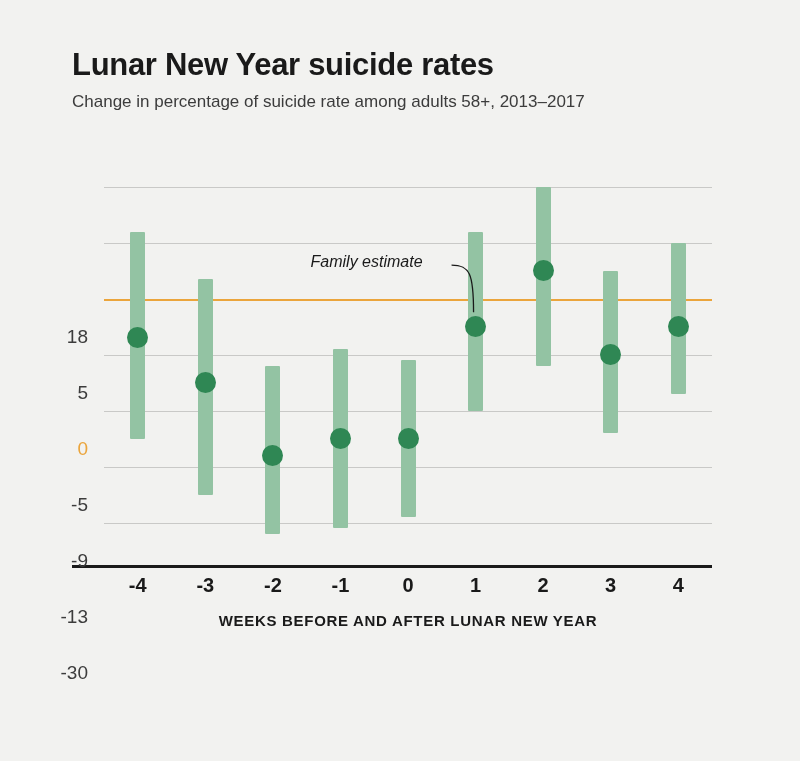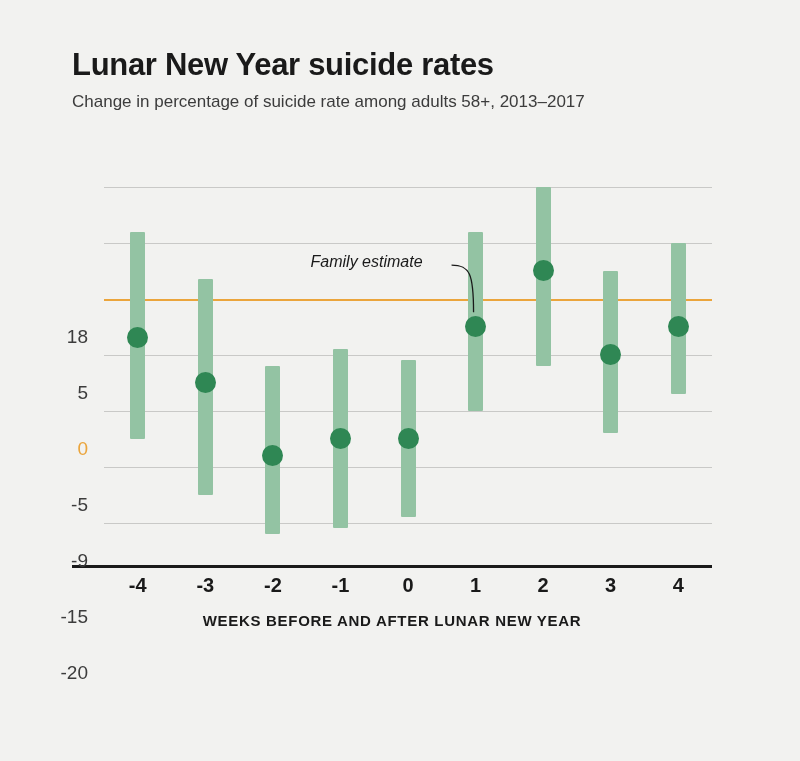--- a/index.html
+++ b/index.html
@@ -95,21 +95,21 @@
     position: absolute;
     top: 424px;
     width: 60px;
     text-align: center;
     font-size: 20px;
     font-weight: bold;
     color: #1a1a1a;
   }
   .xaxis-title {
     position: absolute;
-    left: 88px;
+    left: 104px;
     top: 462px;
     width: 608px;
     text-align: center;
     font-size: 15px;
     font-weight: bold;
     letter-spacing: 0.7px;
     color: #1a1a1a;
   }
   .ci-bar {
     position: absolute;
@@ -195,22 +195,22 @@
           <path d="M 347.55555555555554 95.1492537313433 C 365.55555555555554 95.1492537313433, 369.55555555555554 103.1492537313433, 369.55555555555554 142.1641791044776" fill="none" stroke="#1a1a1a" stroke-width="1.3"></path>
         </svg>
       </div>
     <div class="axis-x"></div>
     <div class="xaxis-title">WEEKS BEFORE AND AFTER LUNAR NEW YEAR</div>
   <div class="ytick" style="top: 186.791px;">18</div>
       <div class="ytick" style="top: 242.761px;">5</div>
       <div class="ytick zero" style="top: 298.731px;">0</div>
       <div class="ytick" style="top: 354.701px;">-5</div>
       <div class="ytick" style="top: 410.672px;">-9</div>
-      <div class="ytick" style="top: 466.642px;">-15</div>
-      <div class="ytick" style="top: 522.612px;">-20</div>
+      <div class="ytick" style="top: 466.642px;">-13</div>
+      <div class="ytick" style="top: 522.612px;">-30</div>
       <div class="xtick" style="left: 107.778px;">-4</div>
       <div class="xtick" style="left: 175.333px;">-3</div>
       <div class="xtick" style="left: 242.889px;">-2</div>
       <div class="xtick" style="left: 310.444px;">-1</div>
       <div class="xtick" style="left: 378px;">0</div>
       <div class="xtick" style="left: 445.556px;">1</div>
       <div class="xtick" style="left: 513.111px;">2</div>
       <div class="xtick" style="left: 580.667px;">3</div>
       <div class="xtick" style="left: 648.222px;">4</div>
     </div>

